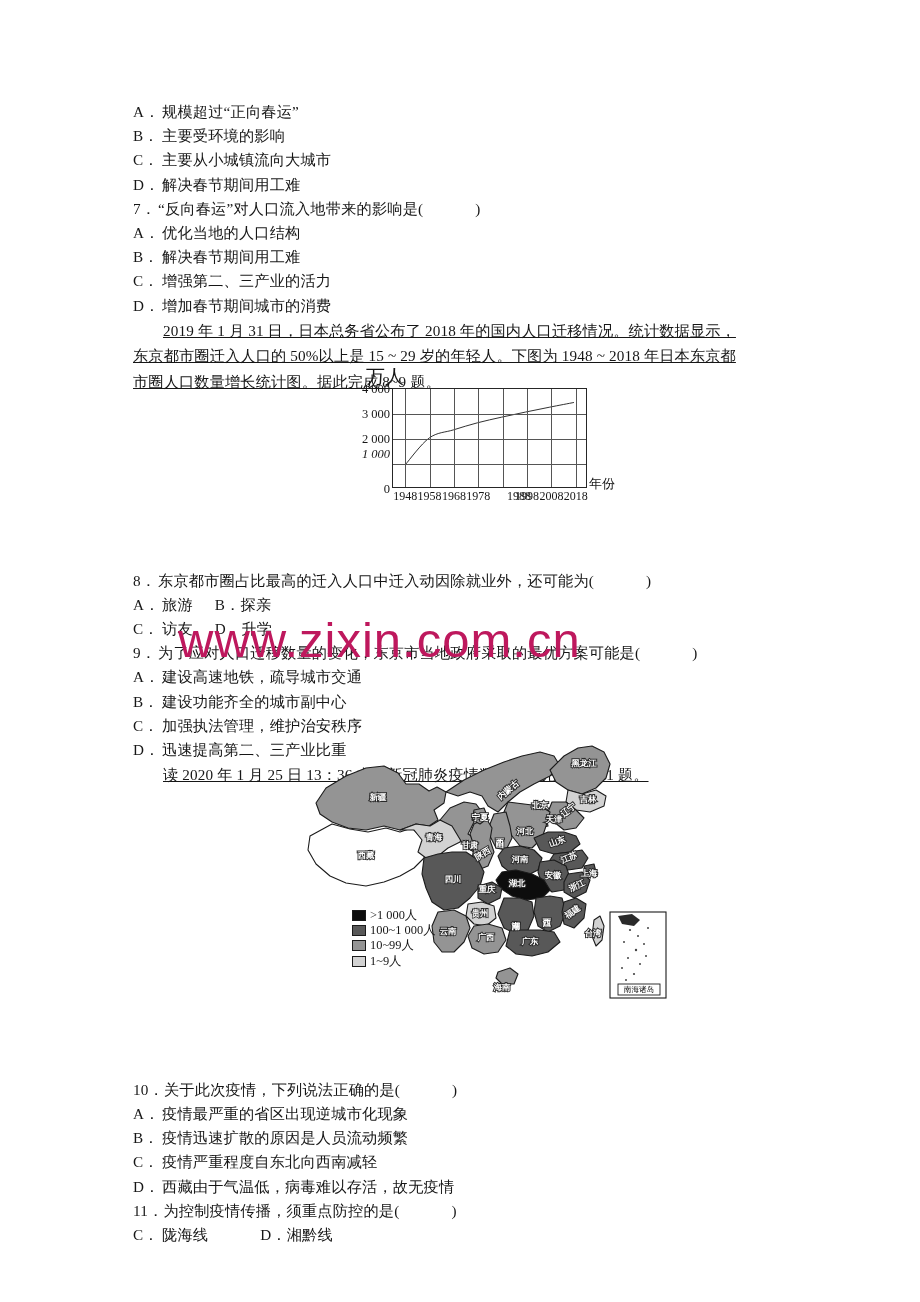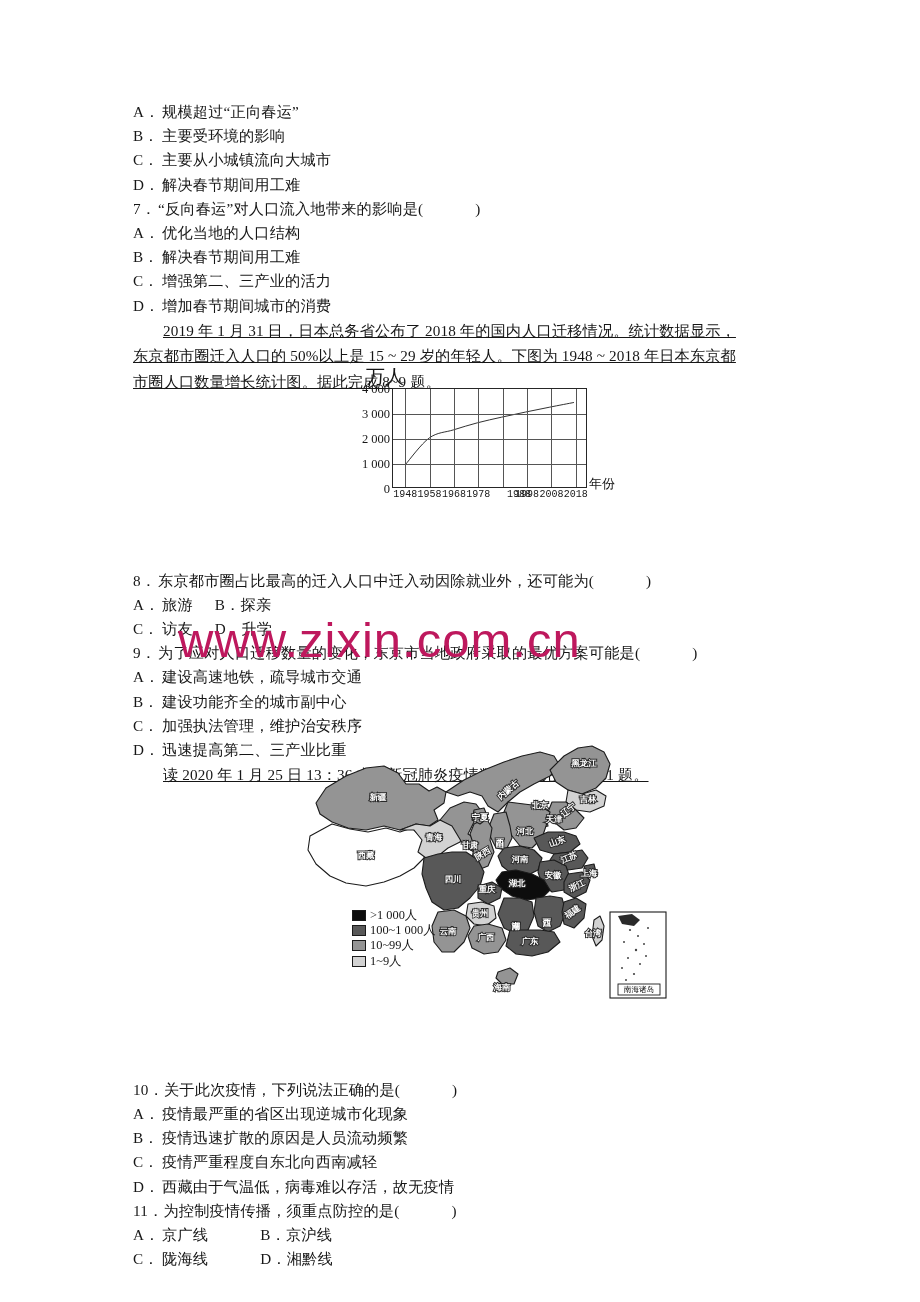--- a/index.html
+++ b/index.html
@@ -111,23 +111,22 @@
     transform: translateY(-50%);
     padding-right: 3px;
     font-size: 12.5px;
     white-space: nowrap;
   }
   .xlab {
     position: absolute;
     top: 100%;
     transform: translateX(-50%);
     margin-top: 2px;
-    font-size: 10px;
+    font-size: 12px;
     white-space: nowrap;
-    font-family: Liberation Mono, monospace;
   }
   .xaxis-title {
     position: absolute;
     left: 259px;
     top: 103px;
     font-size: 13px;
   }
   .curve {
     position: absolute;
     left: 0; top: 0;
@@ -235,34 +234,33 @@
 
     <div style="height:290px"></div>
 
     <div class="line qnum"><span class="lab">10．</span><span>关于此次疫情，下列说法正确的是(</span><span class="gapB"></span><span>)</span></div>
     <div class="line opt"><span class="lab">A．</span><span>疫情最严重的省区出现逆城市化现象</span></div>
     <div class="line opt"><span class="lab">B．</span><span>疫情迅速扩散的原因是人员流动频繁</span></div>
     <div class="line opt"><span class="lab">C．</span><span>疫情严重程度自东北向西南减轻</span></div>
     <div class="line opt"><span class="lab">D．</span><span>西藏由于气温低，病毒难以存活，故无疫情</span></div>
 
     <div class="line qnum"><span class="lab">11．</span><span>为控制疫情传播，须重点防控的是(</span><span class="gapB"></span><span>)</span></div>
-    <div class="line optrow2"><span class="lab2">A．</span><span>京广线</span><span class="gapB"></span><span>B．</span><span>京沪线</span></div>
     <div class="line optrow2"><span class="lab2">C．</span><span>陇海线</span><span class="gapB"></span><span>D．</span><span>湘黔线</span></div>
 
   </div>
 
   <div class="chart-wrap">
     <div class="chart-unit">万人</div>
     <div class="plot" id="plot">
       <svg class="curve" id="curve-svg" viewBox="0 0 195 100" preserveAspectRatio="none">
           <path d="M12.19,77.50 C16.25,72.92 28.44,55.96 36.56,50.00 C44.69,44.04 52.81,44.33 60.94,41.75 C69.06,39.17 77.19,36.67 85.31,34.50 C93.44,32.33 101.56,30.58 109.69,28.75 C117.81,26.92 125.94,25.21 134.06,23.50 C142.19,21.79 150.31,20.13 158.44,18.50 C166.56,16.88 178.75,14.54 182.81,13.75" fill="none" stroke="#1a1a1a" stroke-width="0.9" vector-effect="non-scaling-stroke"></path>
         </svg>
     <div class="ylab" style="top: 100px;">0</div>
         <div class="gl-h" style="top: 75px;"></div>
-        <div class="ylab" style="top: 75px;">1 000</div>
+        <div class="ylab" style="top: 65px; font-style: italic;">1 000</div>
         <div class="gl-h" style="top: 50px;"></div>
         <div class="ylab" style="top: 50px;">2 000</div>
         <div class="gl-h" style="top: 25px;"></div>
         <div class="ylab" style="top: 25px; margin-left: 40px;">3 000</div>
         <div class="ylab" style="top: 0px;">4 000</div>
         <div class="gl-v" style="left: 12.1875px;"></div>
         <div class="xlab" style="left: 12.1875px;">1948</div>
         <div class="gl-v" style="left: 36.5625px;"></div>
         <div class="xlab" style="left: 36.5625px;">1958</div>
         <div class="gl-v" style="left: 60.9375px;"></div>

